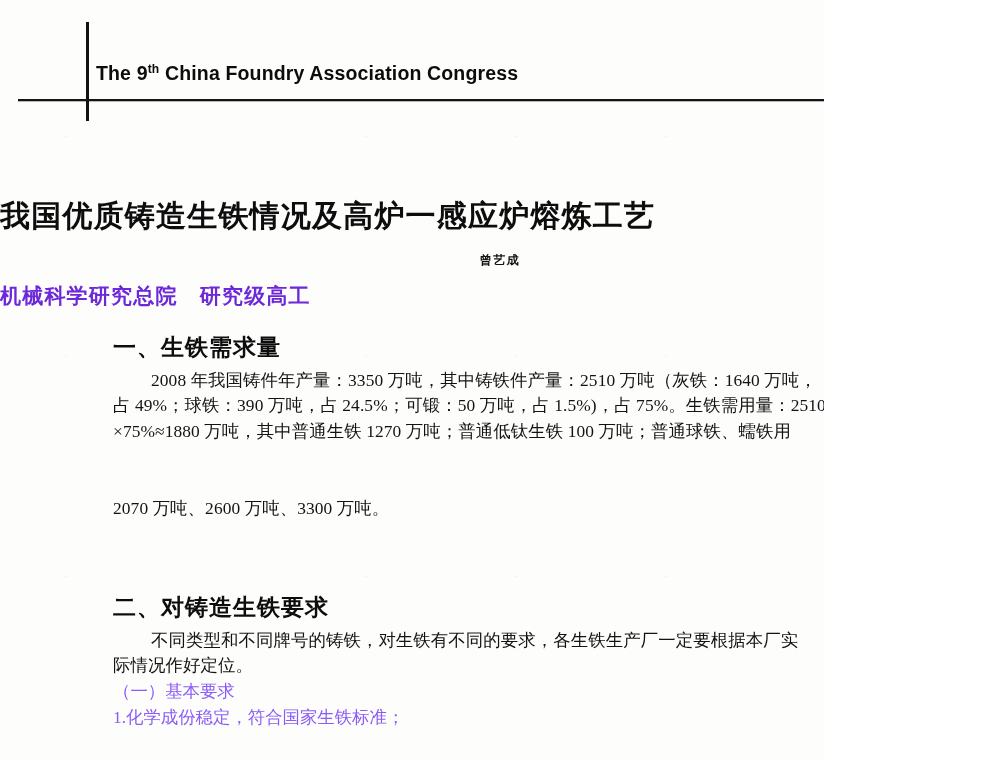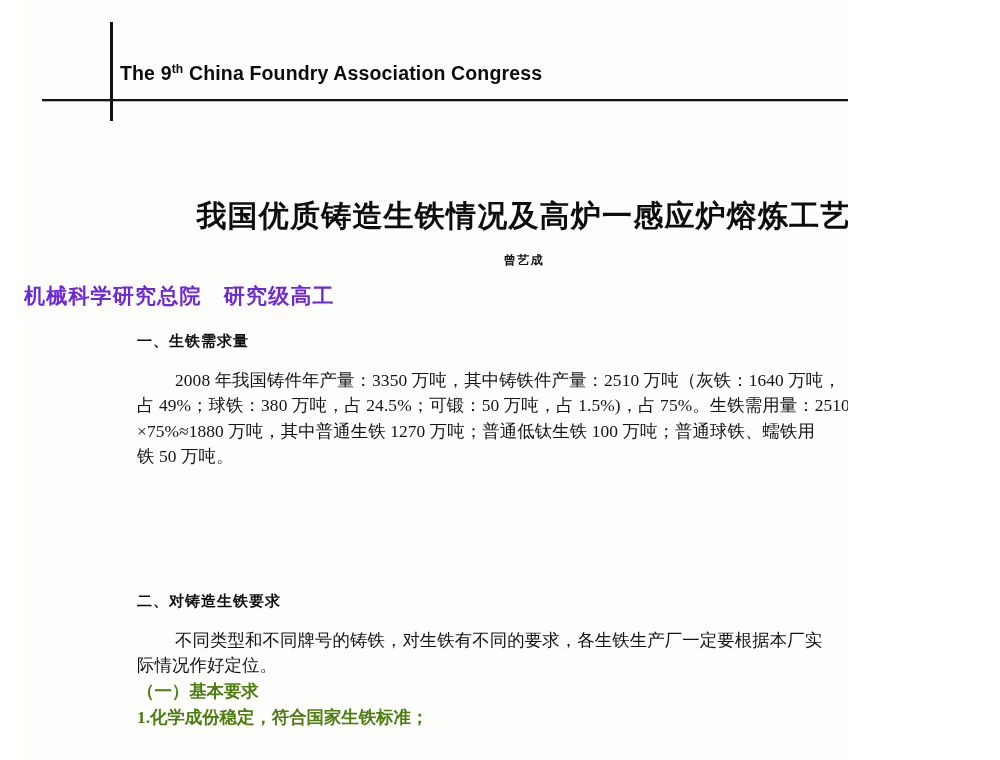--- a/index.html
+++ b/index.html
@@ -11,21 +11,20 @@
   body {
     font-family: "Liberation Serif", "DejaVu Serif", serif;
     color: #101010;
   }
   #page {
     position: relative;
     width: 824px;
     height: 760px;
     background: #fdfdfc;
     overflow: hidden;
-    margin-left: 24px;
   }
 
   
   .header-rule-v {
     position: absolute;
     left: 86px;
     top: 22px;
     width: 3px;
     height: 99px;
     background: #121212;
@@ -63,21 +62,20 @@
     vertical-align: super;
     line-height: 0;
   }
 
   
   .doc-title {
     position: absolute;
     left: 0;
     top: 196px;
     width: 1000px;
-    text-align: center;
     font-family: "Liberation Sans", "DejaVu Sans", sans-serif;
     font-weight: bold;
     font-size: 30px;
     letter-spacing: 1.2px;
     color: #0d0d0d;
   }
   .doc-author {
     position: absolute;
     left: 0;
     top: 252px;
@@ -104,21 +102,21 @@
 
   
   .col {
     position: absolute;
     left: 113px;
     width: 790px;
   }
   .sec-head {
     font-family: "Liberation Sans", "DejaVu Sans", sans-serif;
     font-weight: bold;
-    font-size: 15px;
+    font-size: 23px;
     letter-spacing: 1px;
     color: #0d0d0d;
   }
   .para {
     font-family: "Liberation Serif", "DejaVu Serif", serif;
     font-size: 17.4px;
     font-weight: normal;
     line-height: 25.3px;
     color: #131313;
     letter-spacing: 0.1px;
@@ -128,23 +126,23 @@
   .para .ln {
     display: block;
     white-space: nowrap;
   }
   .para .ln.indent {
     text-indent: 38px;
   }
   .list-line {
     font-family: "Liberation Serif", "DejaVu Serif", serif;
     font-size: 17.4px;
-    font-weight: bold;
+    font-weight: normal;
     line-height: 25.3px;
-    color: #4d7c0f;
+    color: #8b5cf6;
     white-space: nowrap;
   }
 
   #sec1-head  { top: 332px; }
   #sec1-p1    { top: 368px; }
   #sec1-p2    { top: 496px; }
   #sec2-head  { top: 592px; }
   #sec2-p1    { top: 628px; }
   #sec2-sub1  { top: 679px; }
   #sec2-item1 { top: 705px; }
@@ -174,26 +172,26 @@
   <div class="running-head"><span>The 9</span><sup>th</sup><span> China Foundry Association Congress</span></div>
 
   <div class="doc-title">我国优质铸造生铁情况及高炉一感应炉熔炼工艺</div>
   <div class="doc-author">曾艺成</div>
   <div class="doc-affiliation">机械科学研究总院　研究级高工</div>
 
   <div class="col sec-head" id="sec1-head">一、生铁需求量</div>
 
   <div class="col para" id="sec1-p1">
     <span class="ln indent">2008 年我国铸件年产量：3350 万吨，其中铸铁件产量：2510 万吨（灰铁：1640 万吨，</span>
-    <span class="ln">占 49%；球铁：380 万吨，占 24.5%；可锻：50 万吨，占 1.5%)，占 75%。生铁需用量：2510</span>
+    <span class="ln">占 49%；球铁：390 万吨，占 24.5%；可锻：50 万吨，占 1.5%)，占 75%。生铁需用量：2510</span>
     <span class="ln">×75%≈1880 万吨，其中普通生铁 1270 万吨；普通低钛生铁 100 万吨；普通球铁、蠕铁用</span>
-    <span class="ln">铁 50 万吨。</span>
   </div>
 
   <div class="col para" id="sec1-p2">
+    <span class="ln">2070 万吨、2600 万吨、3300 万吨。</span>
   </div>
 
   <div class="col sec-head" id="sec2-head">二、对铸造生铁要求</div>
 
   <div class="col para" id="sec2-p1">
     <span class="ln indent">不同类型和不同牌号的铸铁，对生铁有不同的要求，各生铁生产厂一定要根据本厂实</span>
     <span class="ln">际情况作好定位。</span>
   </div>
 
   <div class="col list-line" id="sec2-sub1">（一）基本要求</div>

